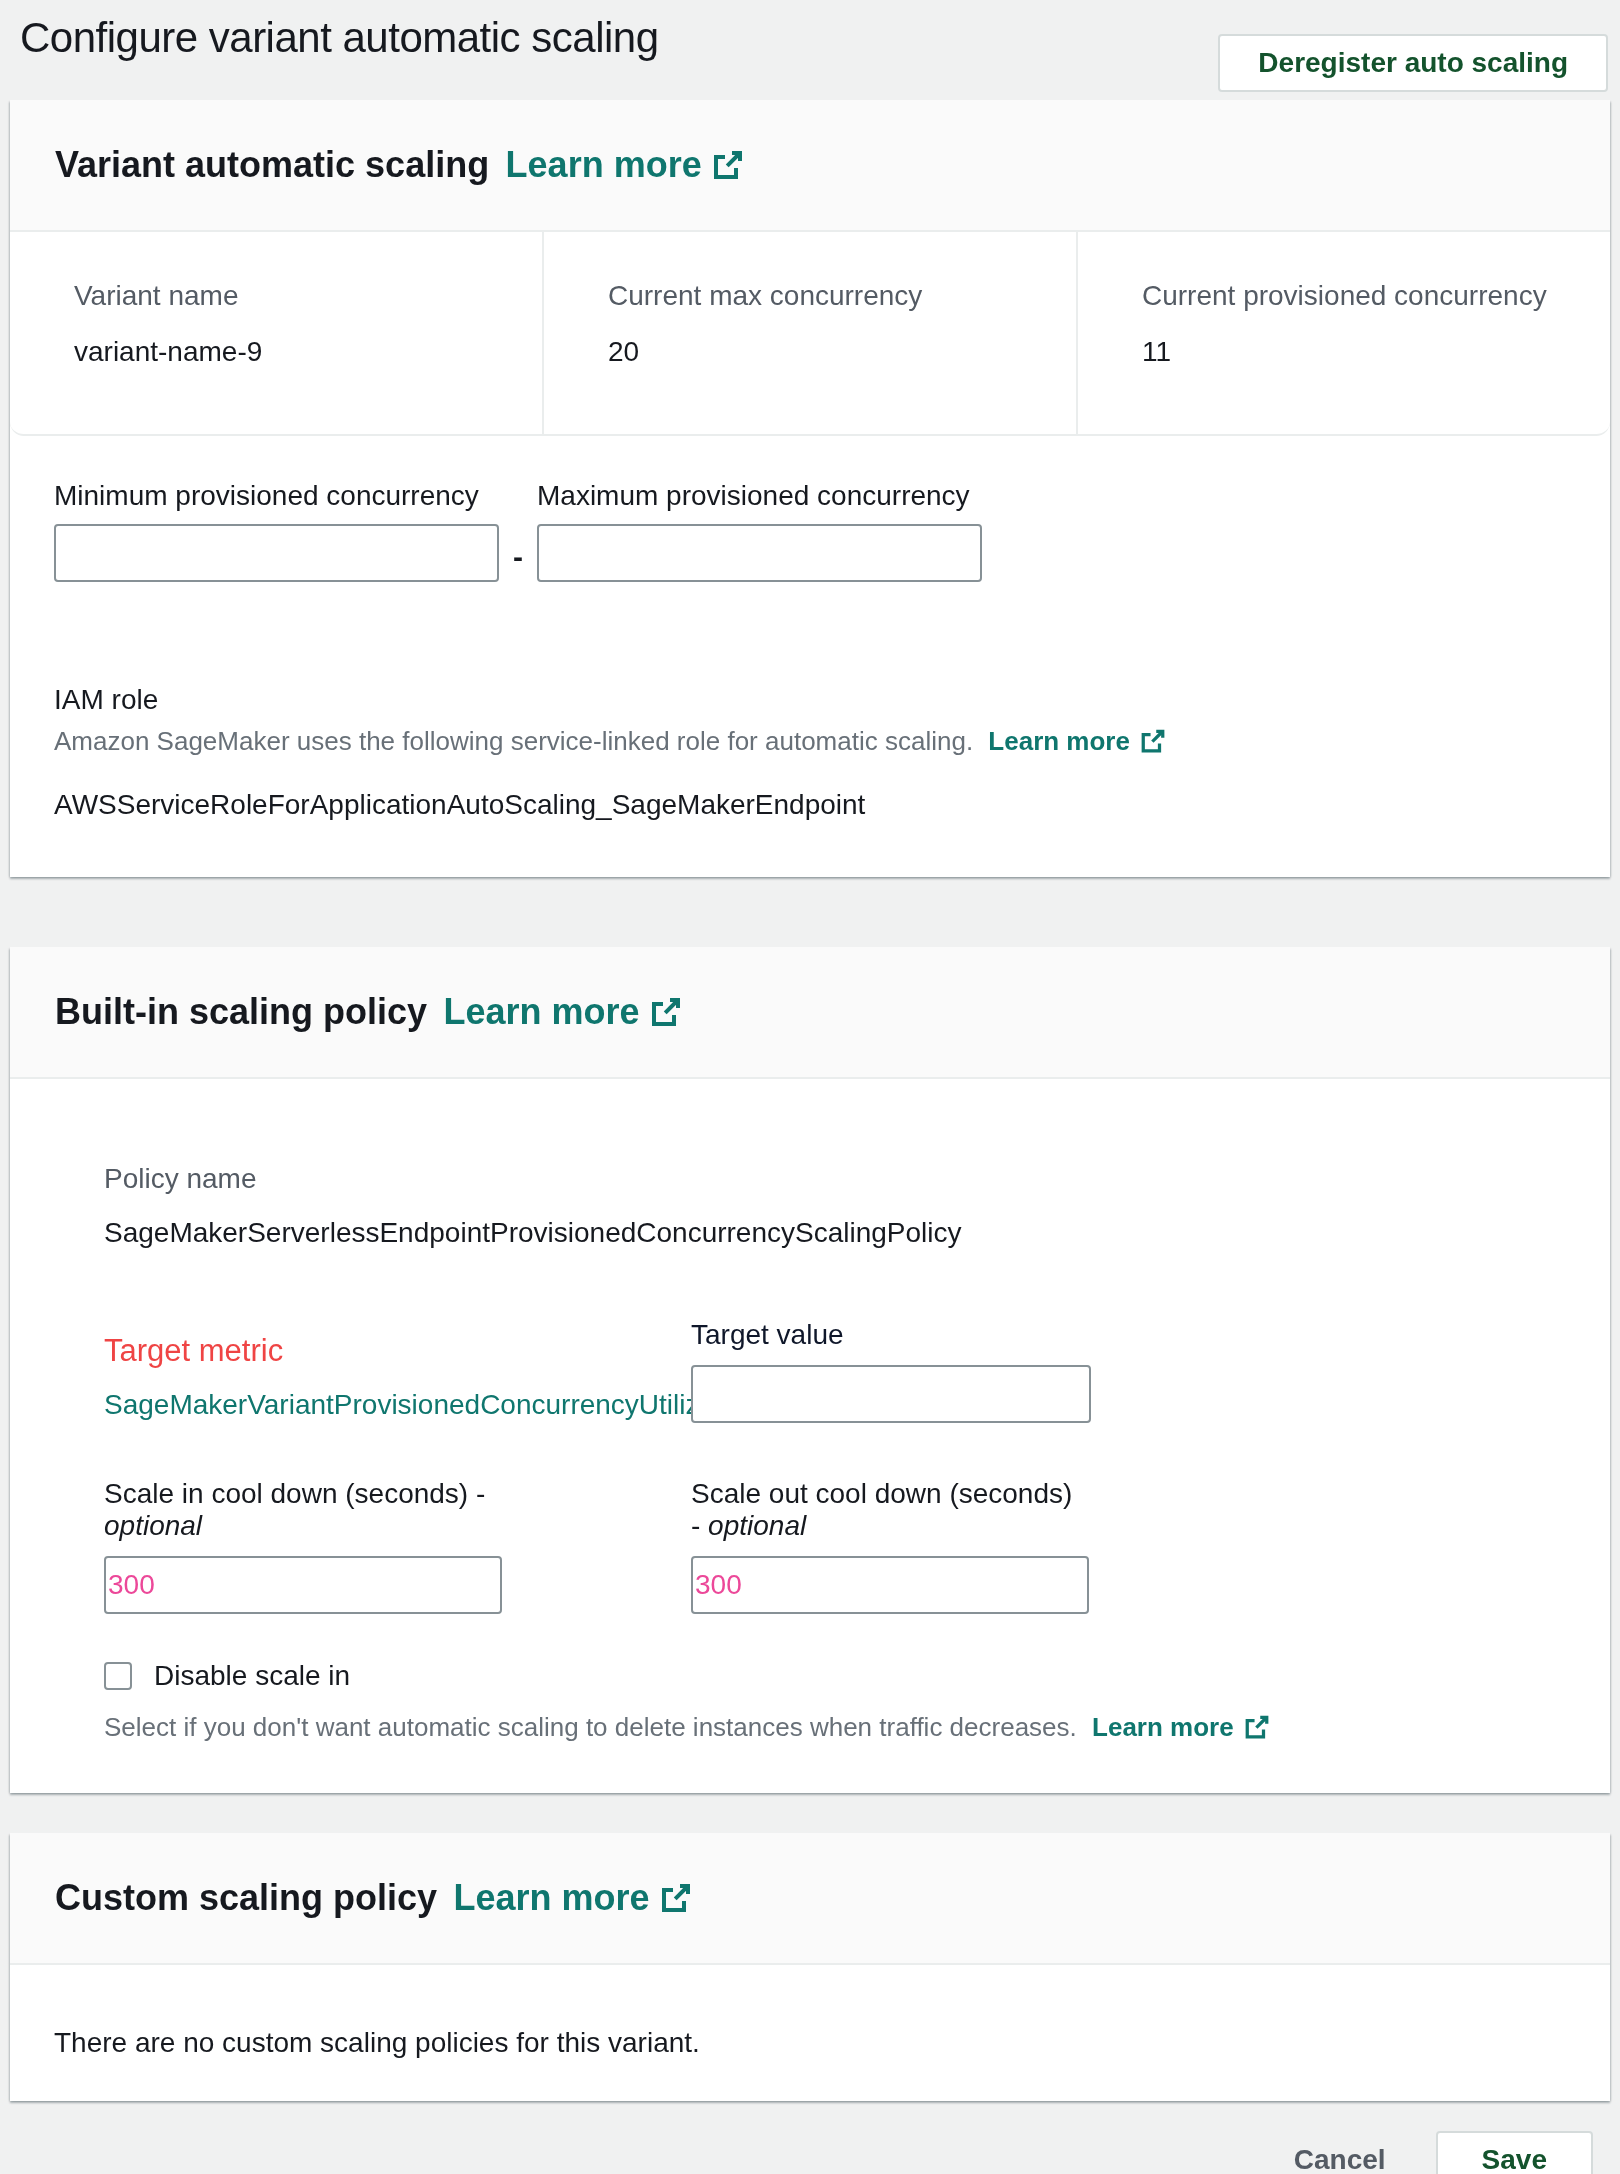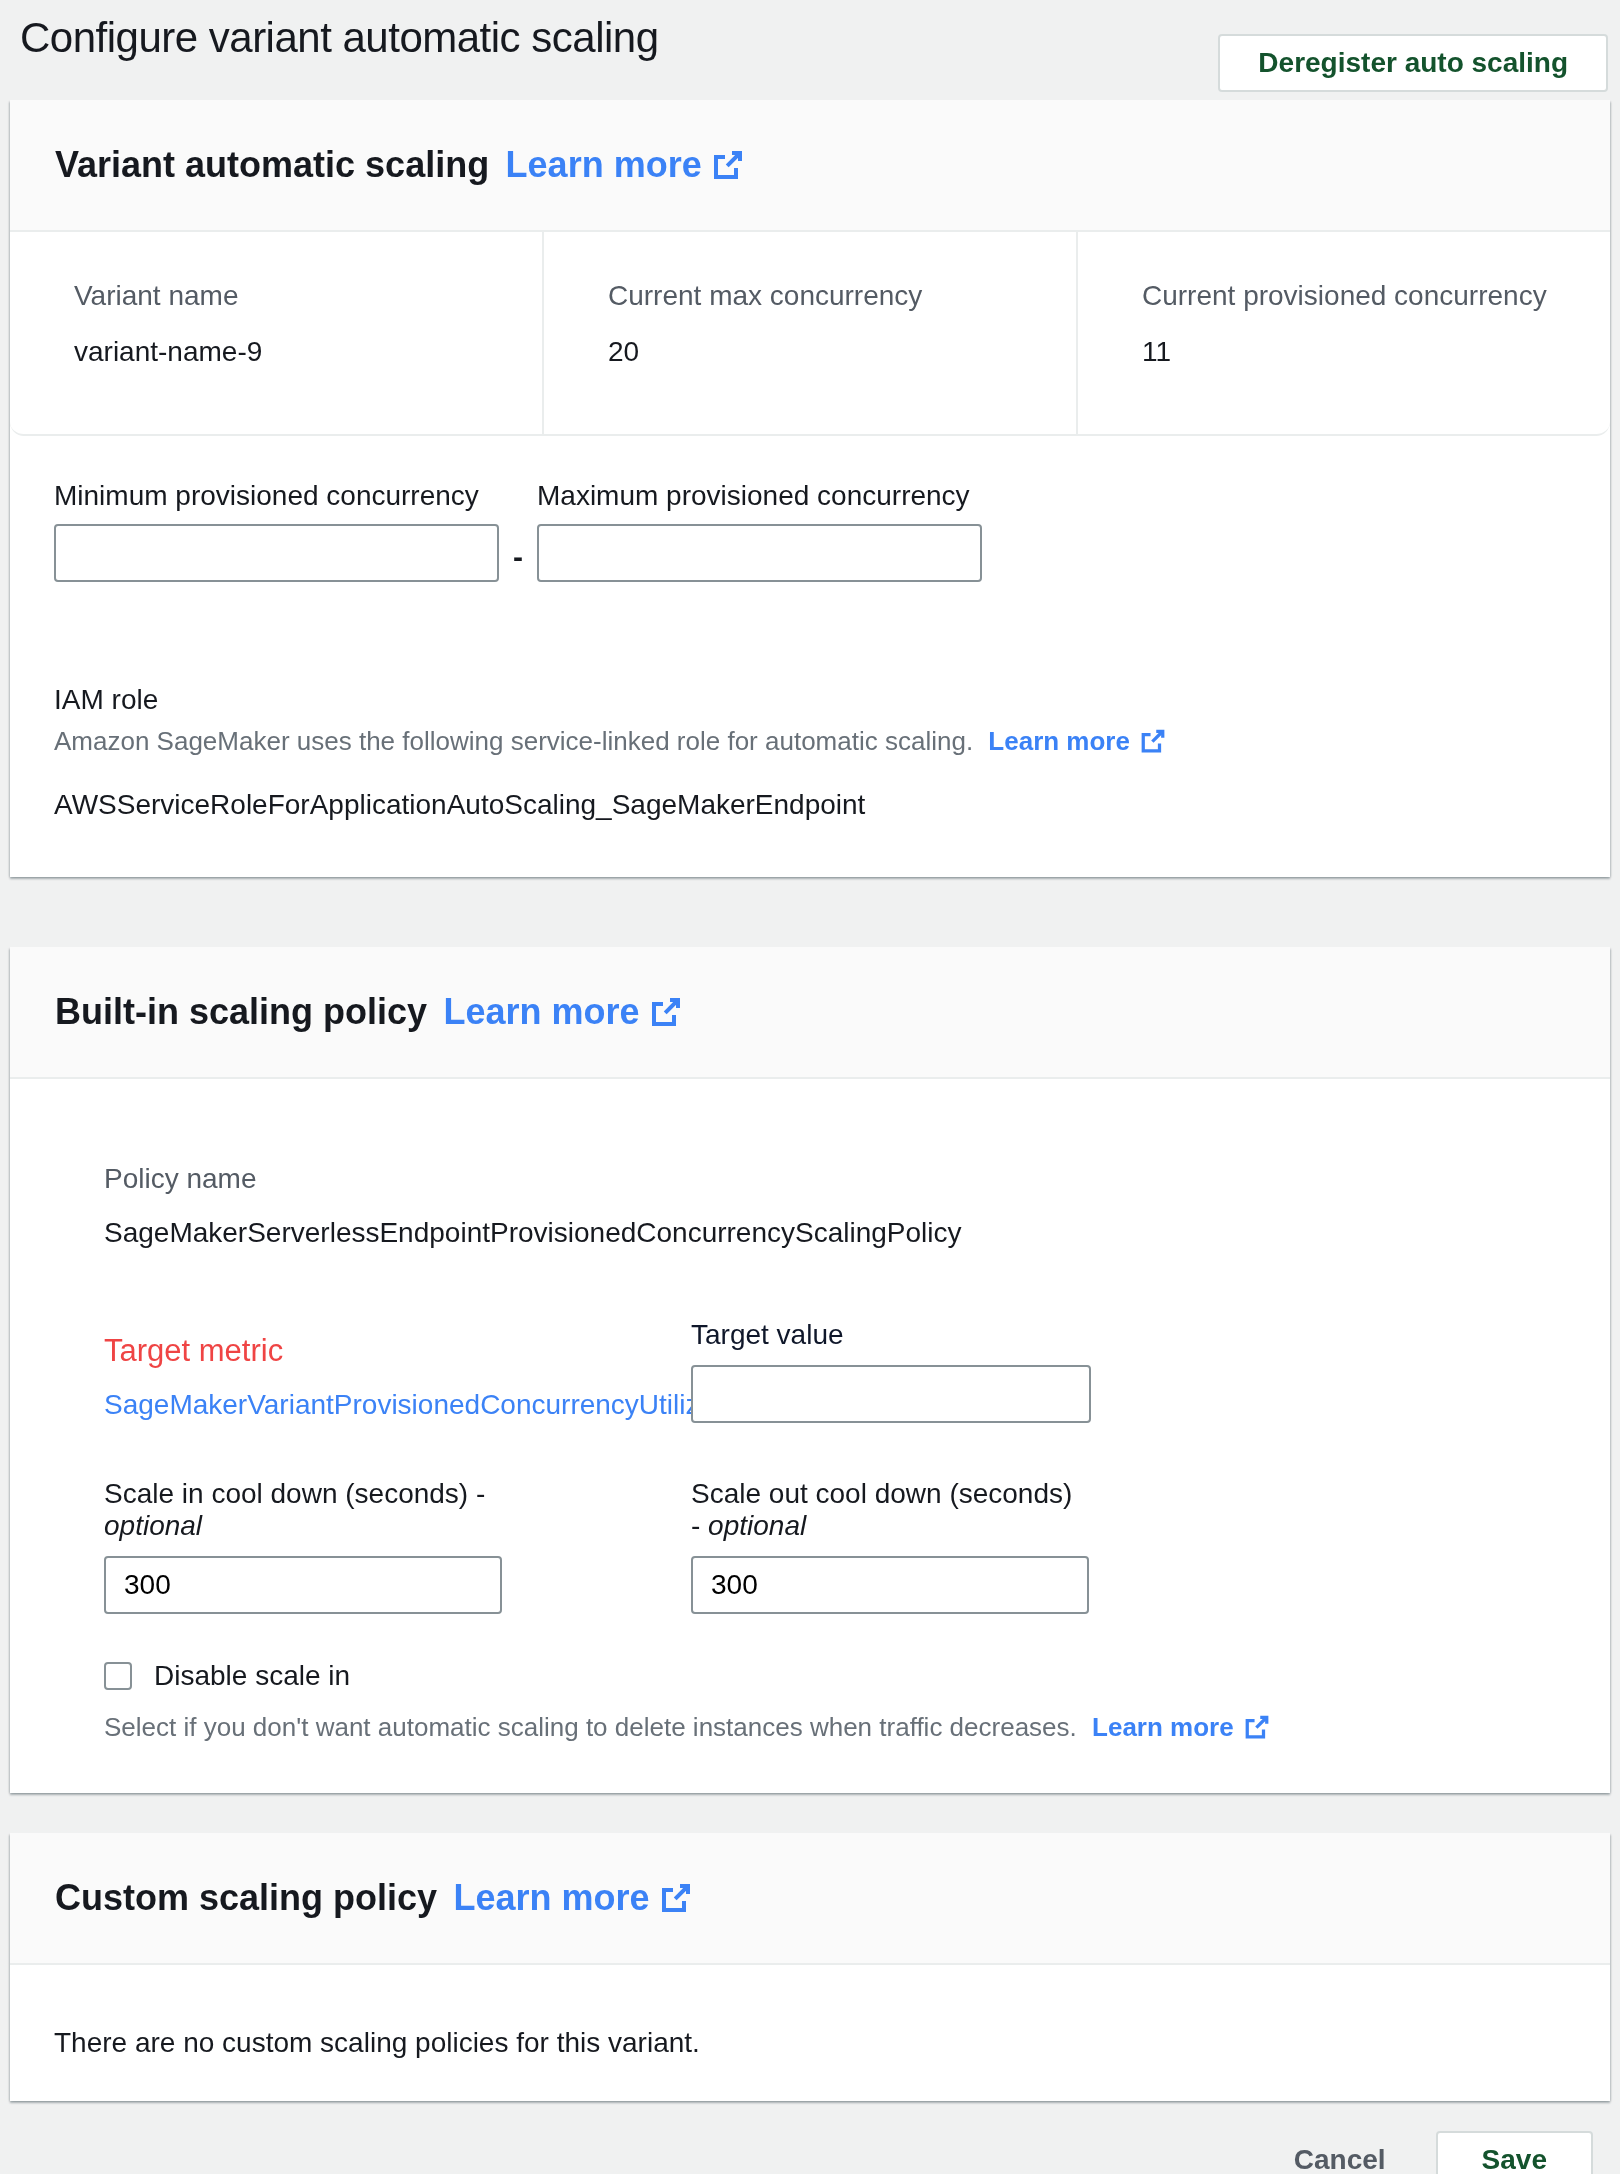--- a/index.html
+++ b/index.html
@@ -25,37 +25,37 @@
   
   .card {
     margin:0 10px; background:#ffffff;
     box-shadow:0 2px 2px 0 rgba(0,28,36,0.3), 2px 1px 2px -1px rgba(0,28,36,0.15), -2px 1px 2px -1px rgba(0,28,36,0.15);
   }
   .card-header {
     background:#fafafa; border-bottom:2px solid #eaeded;
     padding:44px 45px;
   }
   .card-title { display:inline; font-size:36px; font-weight:700; margin:0; }
-  .learn-more { color:#3b82f6; font-weight:700; text-decoration:none; white-space:nowrap; }
+  .learn-more { color:#0f766e; font-weight:700; text-decoration:none; white-space:nowrap; }
   .hdr-link { font-size:36px; margin-left:12px; }
   .ext-icon { stroke:currentColor; fill:none; stroke-width:2; vertical-align:-4px; margin-left:10px; }
   
   .col-row { display:flex; border-bottom:2px solid #eaeded;border-radius:14px; }
   .col { flex:1; padding:48px 30px 66px 64px; }
   .col + .col { border-left:2px solid #eaeded; }
   .kv-label { font-size:28px; color:#545b64; }
   .kv-value { font-size:28px; color:#16191f; margin-top:24px; }
   
   .card1-form { padding:44px 45px 56px 44px; }
   .field-label { font-size:28px; color:#16191f; display:block; }
   .opt { font-style:italic; }
   .text-input {
-    font-family:inherit; font-size:28px; color:#000000;
+    font-family:inherit; font-size:28px; color:#ec4899;
     height:58px; border:2px solid #879196; border-radius:4px;
-    padding:0 18px; background:#fff; outline:none; width:100%;
+    padding:0 2px; background:#fff; outline:none; width:100%;
   }
   .range-row { display:flex; align-items:flex-start; }
   .range-field { display:flex; flex-direction:column; width:445px; }
   .range-field .text-input { margin-top:12px; }
   .range-dash { font-size:30px; font-weight:700; margin:60px 14px 0 14px; }
   .iam-block { margin-top:102px; }
   .iam-label { font-size:28px; }
   .iam-desc { font-size:26px; color:#687078; margin-top:10px; }
   .inline-link { font-size:26px; margin-left:8px; }
   .iam-role { font-size:28px; margin-top:32px; }

